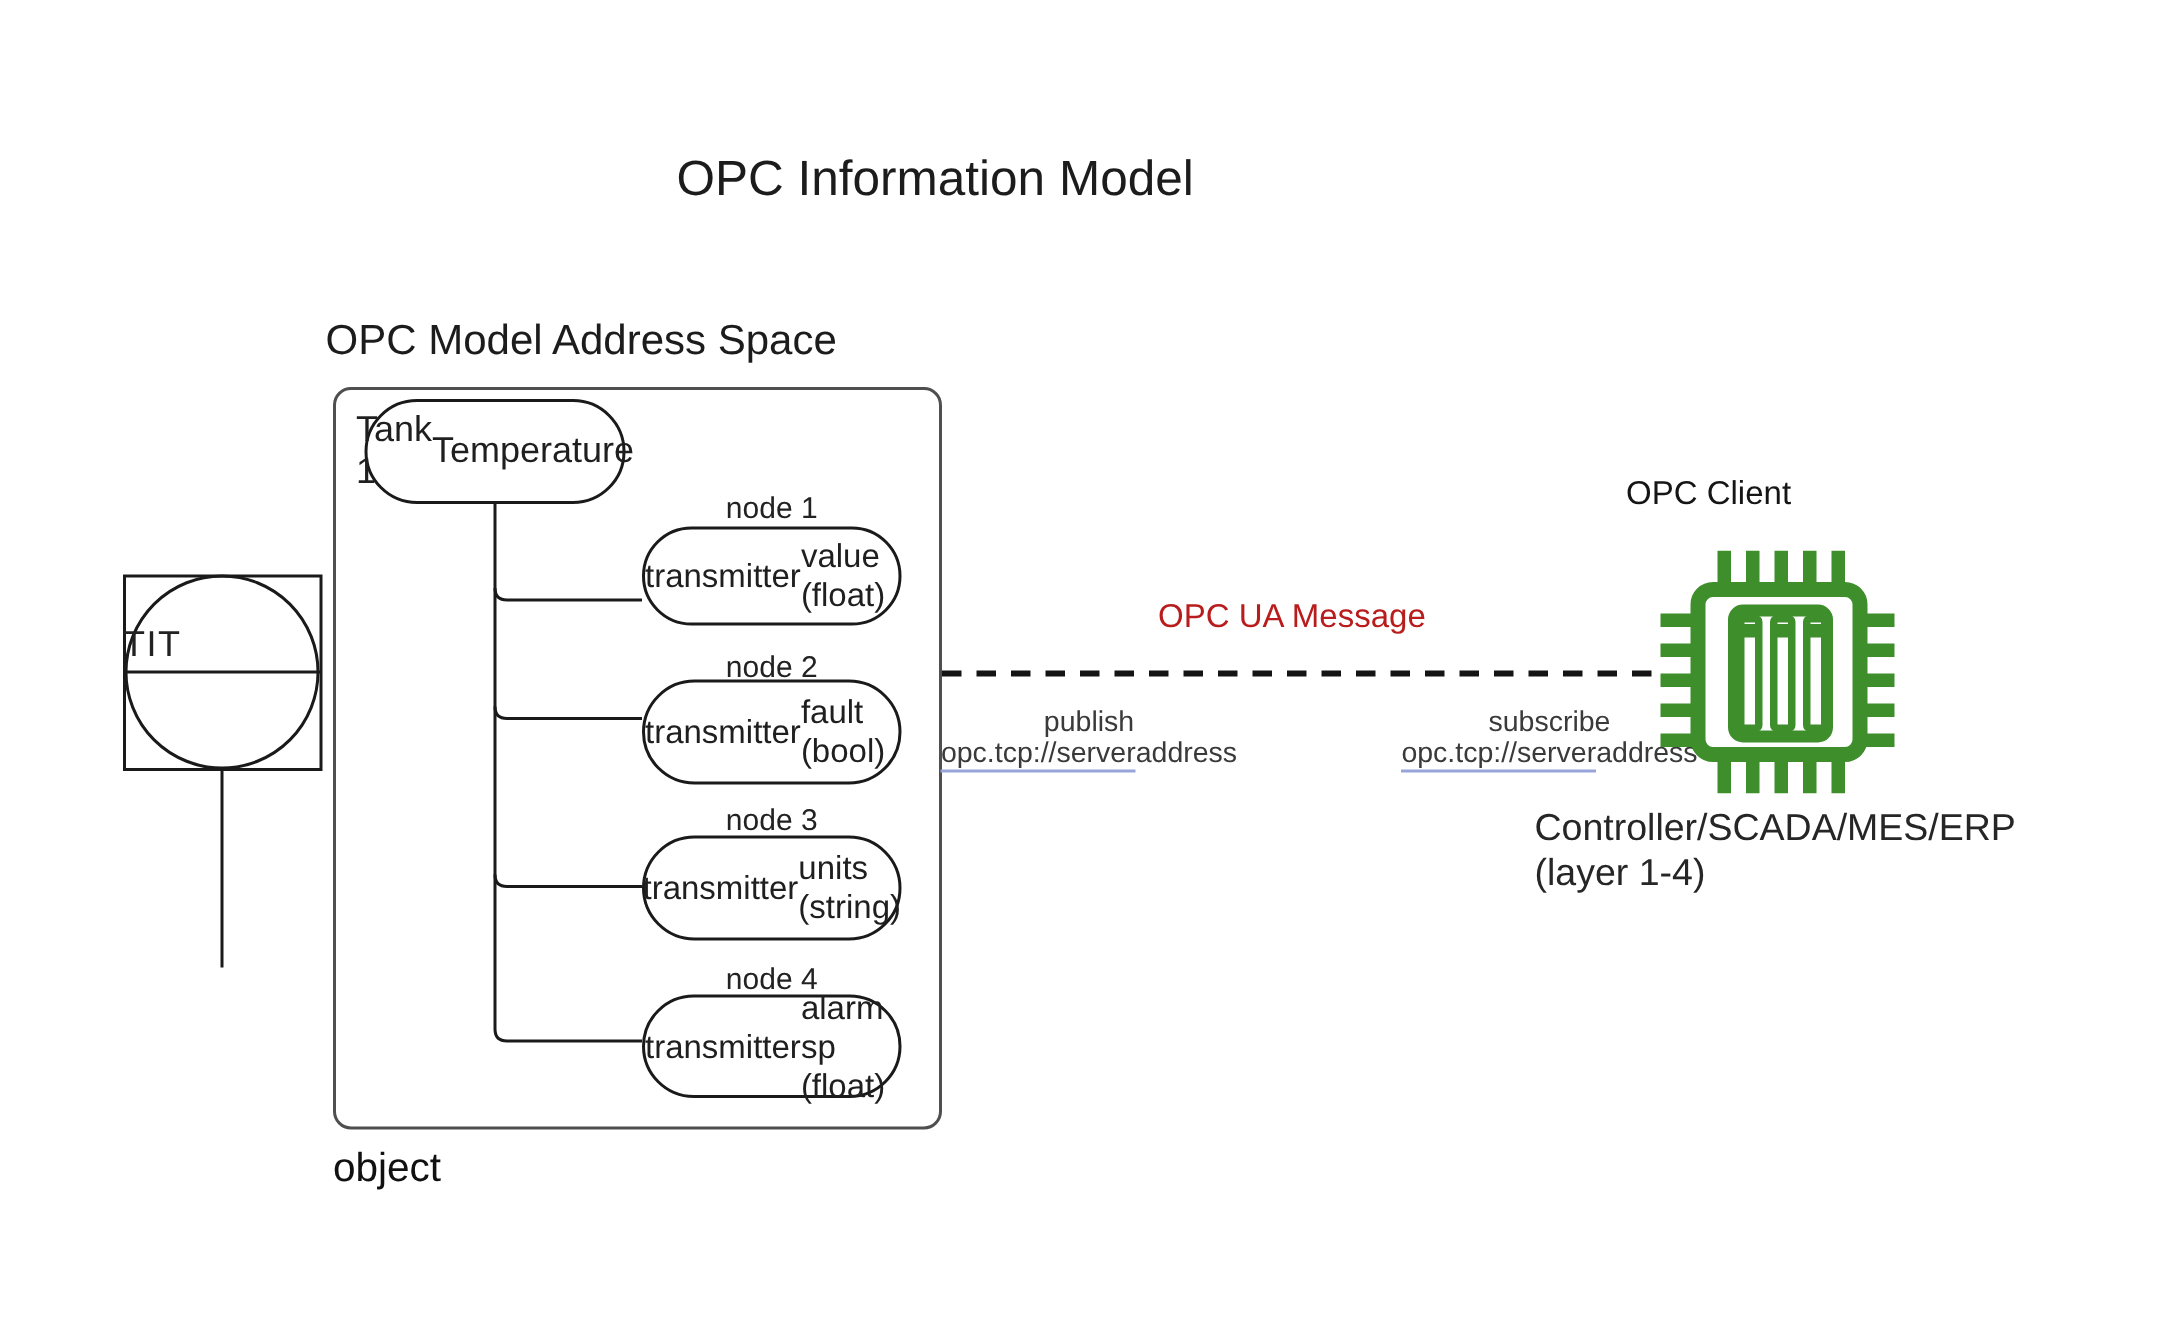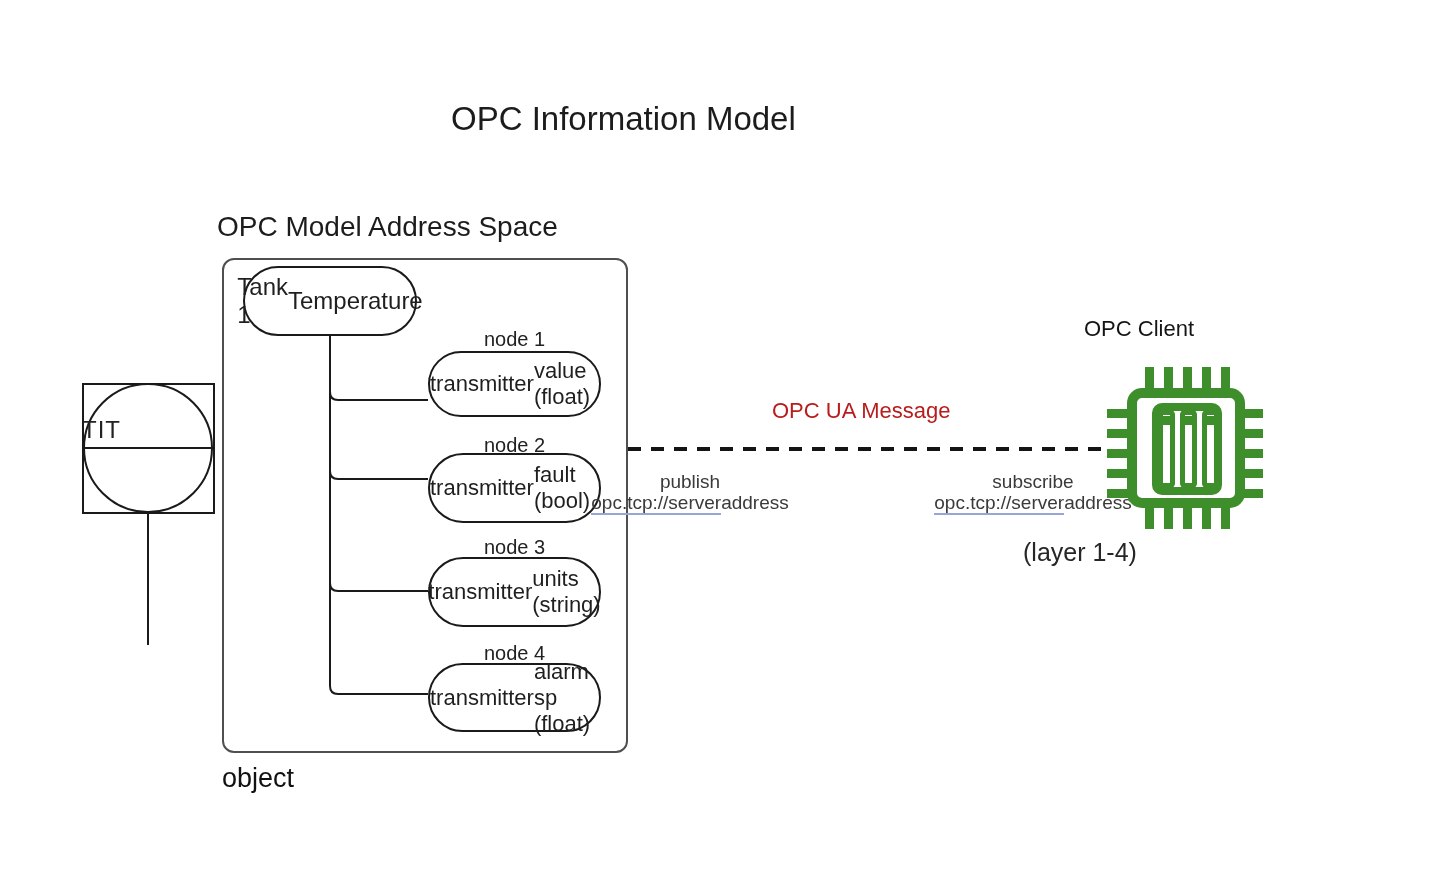--- a/index.html
+++ b/index.html
@@ -34,21 +34,21 @@
   .lbl-n2{top:434px;}
   .lbl-n3{top:536px;}
   .lbl-n4{top:642px;text-align:center;}
   .object-caption{left:222px;top:763px;width:406px;font-size:27px;color:#111111;}
 
   .tit-tag{left:82px;top:416px;width:134px;font-size:24px;color:#222222;letter-spacing:1px;}
 
   .msg-label{left:772px;top:398px;width:220px;font-size:22px;color:#b91c1c;}
   .endpoint{width:210px;text-align:center;font-size:19px;line-height:21px;color:#3a3a3a;}
   .endpoint .addr-linked{border-bottom:2px solid #97a5d9;}
-  .publish-group{left:585px;top:471px;}
+  .publish-group{left:621px;top:471px;}
   .subscribe-group{left:928px;top:471px;}
 
   .client-caption{left:1023px;top:537px;width:324px;font-size:25px;line-height:30px;color:#262626;}
 
   svg{display:block;}
 </style>
 </head>
 <body>
 
 <div class="abs center page-title">OPC Information Model</div>
@@ -113,20 +113,21 @@
   <div><span class="addr-linked">opc.tcp://server</span><span>address</span></div>
 </div>
 
 <div class="abs endpoint subscribe-group">
   <div>subscribe</div>
   <div><span class="addr-linked">opc.tcp://server</span><span>address</span></div>
 </div>
 
 <div class="abs center client-heading">OPC Client</div>
 <div class="abs center client-caption">
+  <div>Controller/SCADA/MES/ERP</div>
   <div>(layer 1-4)</div>
 </div>
 
 <svg class="abs" style="left:1103px;top:367px;" width="162" height="162" viewBox="0 0 162 162">
   <g fill="#3f8e2c">
 
     <rect x="42" y="0" width="9" height="26"></rect>
       <rect x="61" y="0" width="9" height="26"></rect>
     <rect x="80" y="0" width="9" height="26"></rect>
       <rect x="99" y="0" width="9" height="26"></rect>

